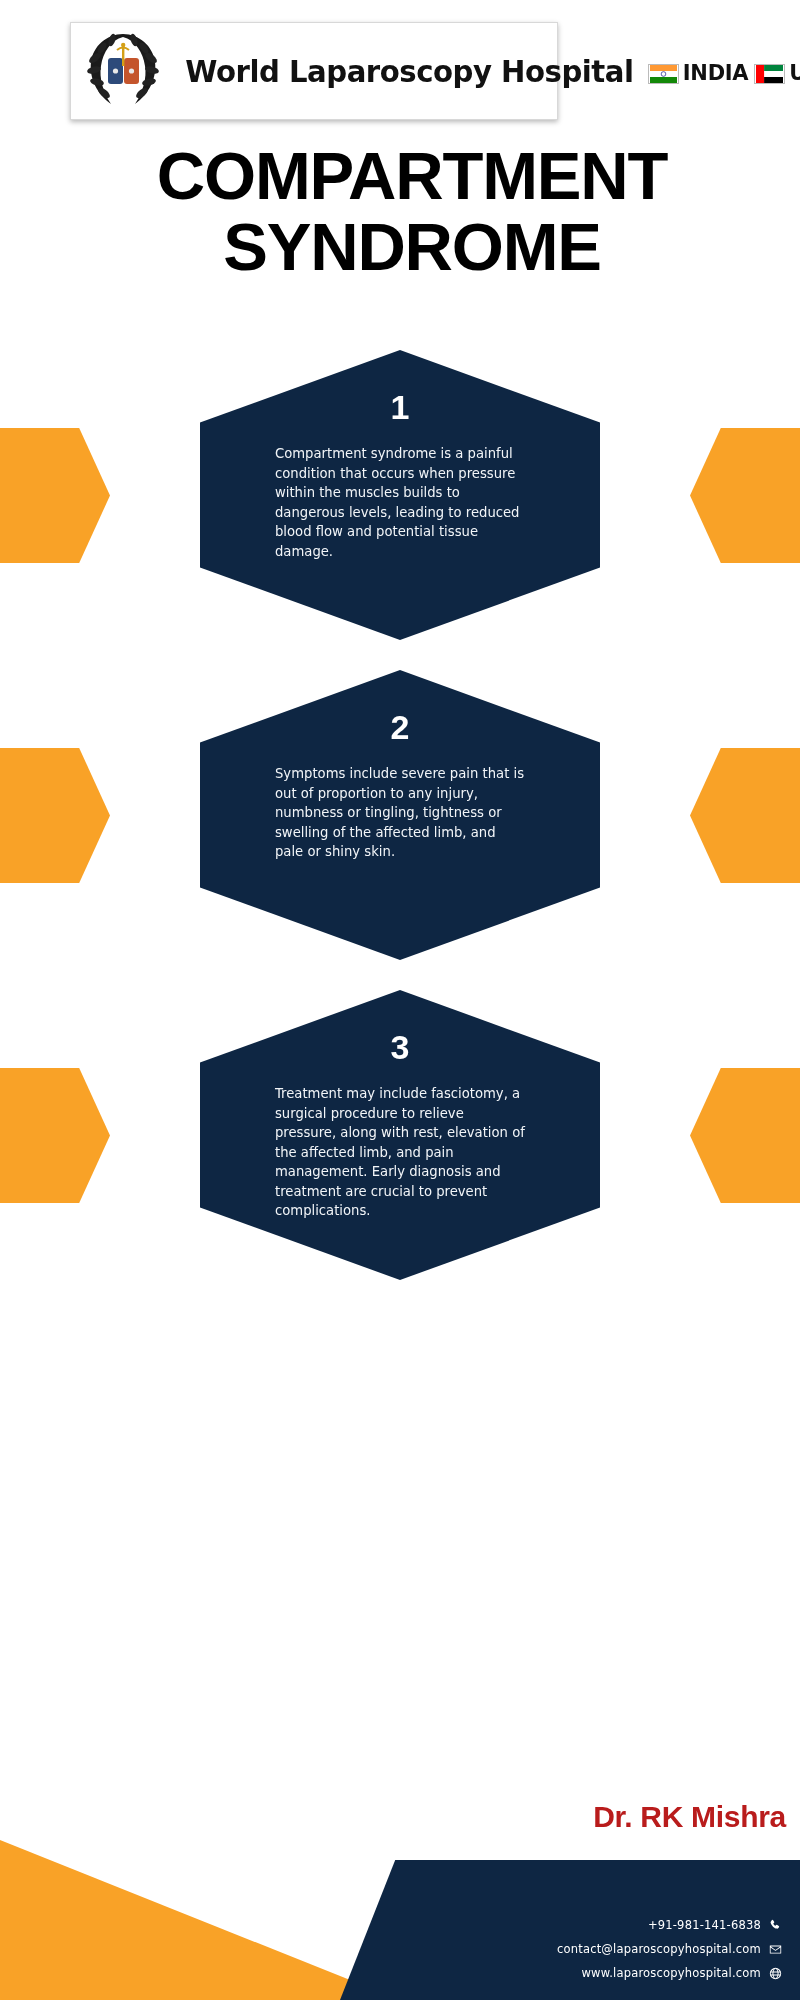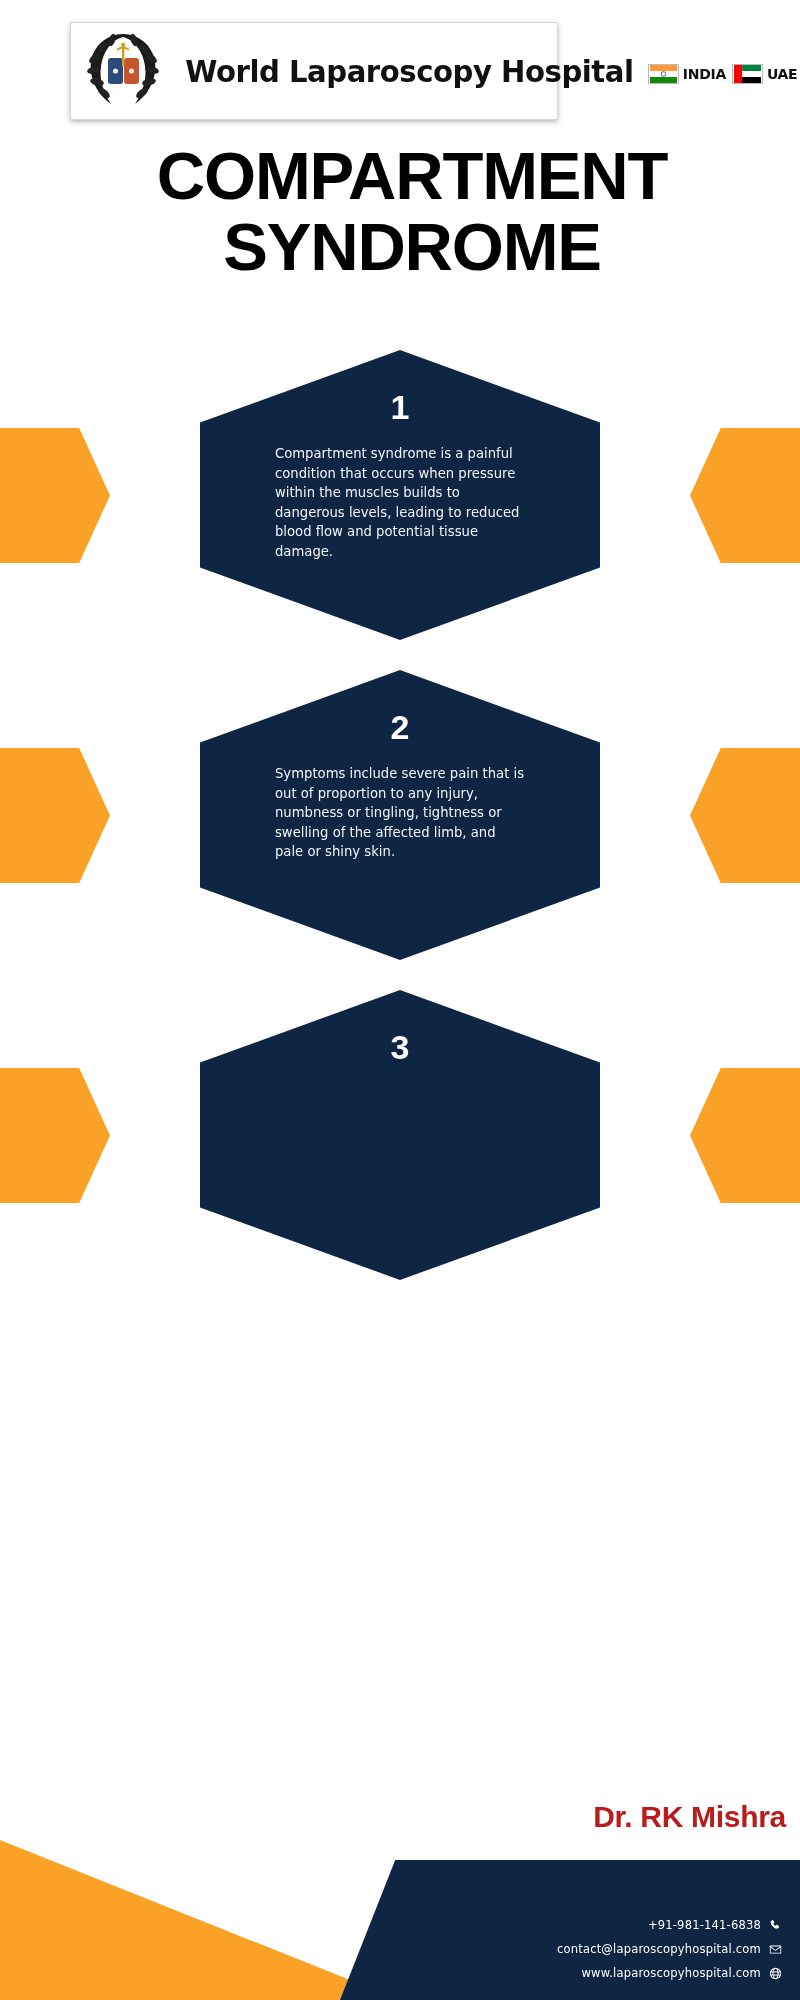--- a/index.html
+++ b/index.html
@@ -38,21 +38,21 @@
     white-space:nowrap;
     transform:scaleX(0.94);
   }
   .logo-countries {
     display:flex; align-items:center; gap:6px;
     margin-top:5px;
   }
   .cc { display:flex; align-items:center; gap:4px; }
   .cc-name {
     font-family:"DejaVu Sans", sans-serif;
-    font-weight:bold; font-size:14px; color:#111111;
+    font-weight:bold; font-size:21px; color:#111111;
     line-height:1; letter-spacing:-0.3px;
   }
   .flag { width:31px; height:20px; display:block; border:0.5px solid #bbb; }
 
   
   .title-wrap {
     position:absolute; left:0; top:140px; width:800px;
     text-align:center;
     padding-left:24px;
   }
@@ -259,20 +259,21 @@
     <div class="hex-num">2</div>
     <div class="hex-body">Symptoms include severe pain that is out of proportion to any injury, numbness or tingling, tightness or swelling of the affected limb, and pale or shiny skin.</div>
   </div>
 </div>
 
 <div class="hex-row r3">
   <div class="hex-side left"></div>
   <div class="hex-side right"></div>
   <div class="hex-main">
     <div class="hex-num">3</div>
+    <div class="hex-body">Treatment may include fasciotomy, a surgical procedure to relieve pressure, along with rest, elevation of the affected limb, and pain management. Early diagnosis and treatment are crucial to prevent complications.</div>
   </div>
 </div>
 
 <div class="footer">
   <div class="footer-orange"></div>
   <div class="footer-navy"></div>
 
   <div class="doctor-name">Dr. RK Mishra</div>
 
   <div class="contact-list">

